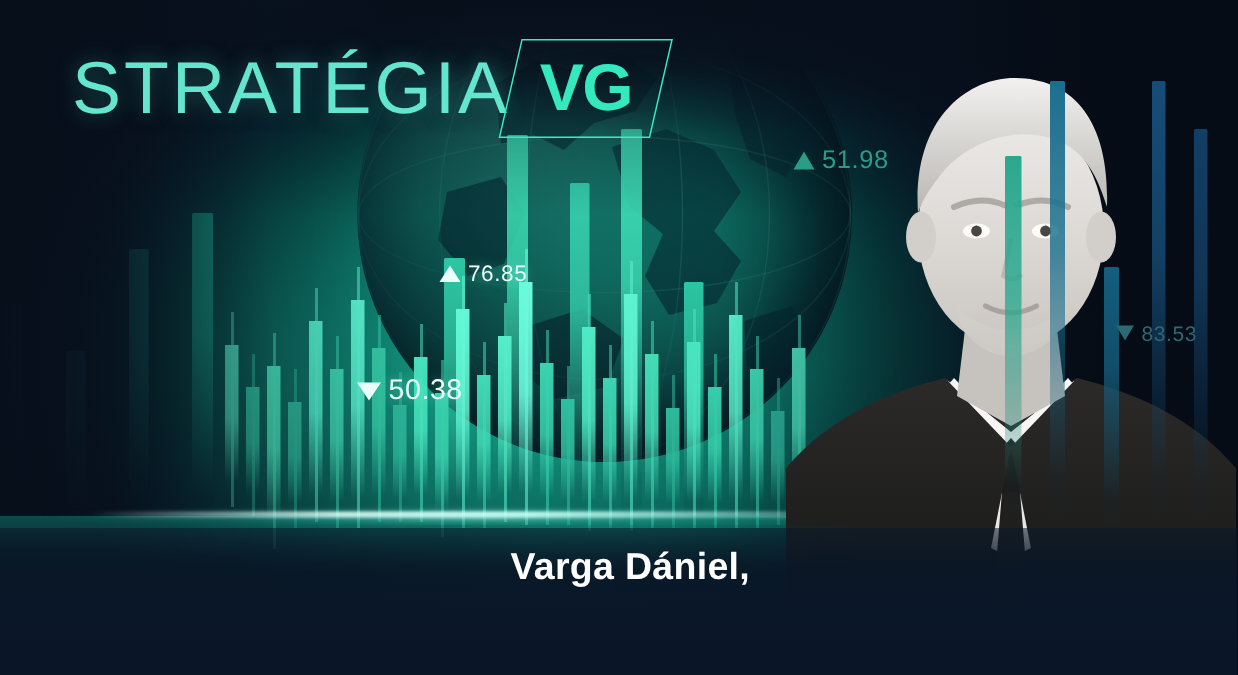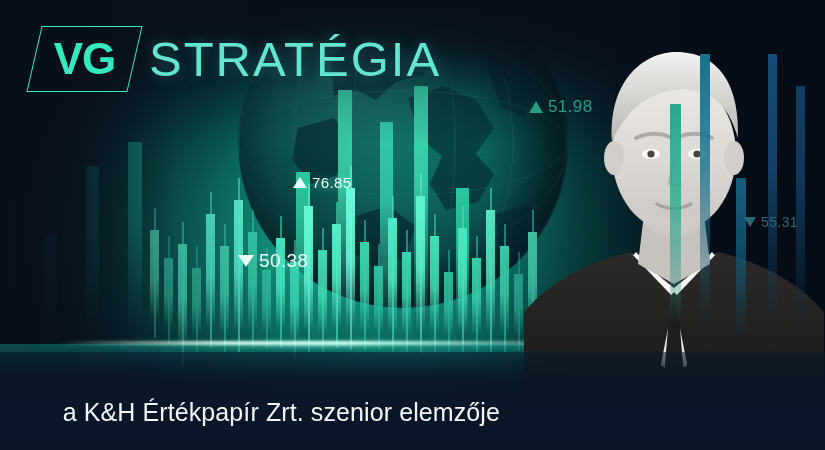--- a/index.html
+++ b/index.html
@@ -297,40 +297,40 @@
       <div class="bar" style="left: 670px; width: 11px; height: 250px; background: linear-gradient(rgb(42, 168, 142) 0%, rgba(42, 168, 142, 0.8) 38%, rgba(10, 40, 50, 0.12) 88%, rgba(10, 40, 50, 0) 100%);"></div>
       <div class="bar" style="left: 700px; width: 10px; height: 300px; background: linear-gradient(rgb(27, 111, 142) 0%, rgba(27, 111, 142, 0.8) 38%, rgba(10, 40, 50, 0.12) 88%, rgba(10, 40, 50, 0) 100%);"></div>
       <div class="bar" style="left: 736px; width: 10px; height: 176px; background: linear-gradient(rgb(20, 94, 126) 0%, rgba(20, 94, 126, 0.8) 38%, rgba(10, 40, 50, 0.12) 88%, rgba(10, 40, 50, 0) 100%);"></div>
       <div class="bar" style="left: 768px; width: 9px; height: 300px; background: linear-gradient(rgb(22, 77, 120) 0%, rgba(22, 77, 120, 0.8) 38%, rgba(10, 40, 50, 0.12) 88%, rgba(10, 40, 50, 0) 100%);"></div>
       <div class="bar" style="left: 796px; width: 9px; height: 268px; background: linear-gradient(rgb(18, 63, 102) 0%, rgba(18, 63, 102, 0.8) 38%, rgba(10, 40, 50, 0.12) 88%, rgba(10, 40, 50, 0) 100%);"></div>
     </div>
 
   <div id="band-glow"></div>
   <div id="band"></div>
 
-  <div id="cap2">a K&amp;H Értékpapír Zrt. szenior elemzője</div>
+  <div id="cap1">Varga Dániel,</div>
 
   <div class="tick" id="tick-4635">
     <span class="tri up"></span>
     <span>76.85</span>
   </div>
   <div class="tick" id="tick-4005">
     <span class="tri down"></span>
     <span>50.38</span>
   </div>
   <div class="tick" id="tick-6035">
     <span class="tri up"></span>
     <span>51.98</span>
   </div>
   <div class="tick" id="tick-5531">
     <span class="tri down"></span>
-    <span>55.31</span>
+    <span>83.53</span>
   </div>
 
   <div id="logo">
+    <div id="logo-word">STRATÉGIA</div>
     <div id="logo-box">
       <div class="frame"></div>
       <div id="logo-vg">VG</div>
     </div>
-    <div id="logo-word">STRATÉGIA</div>
   </div>
 
 </div>
 
 </body></html>

